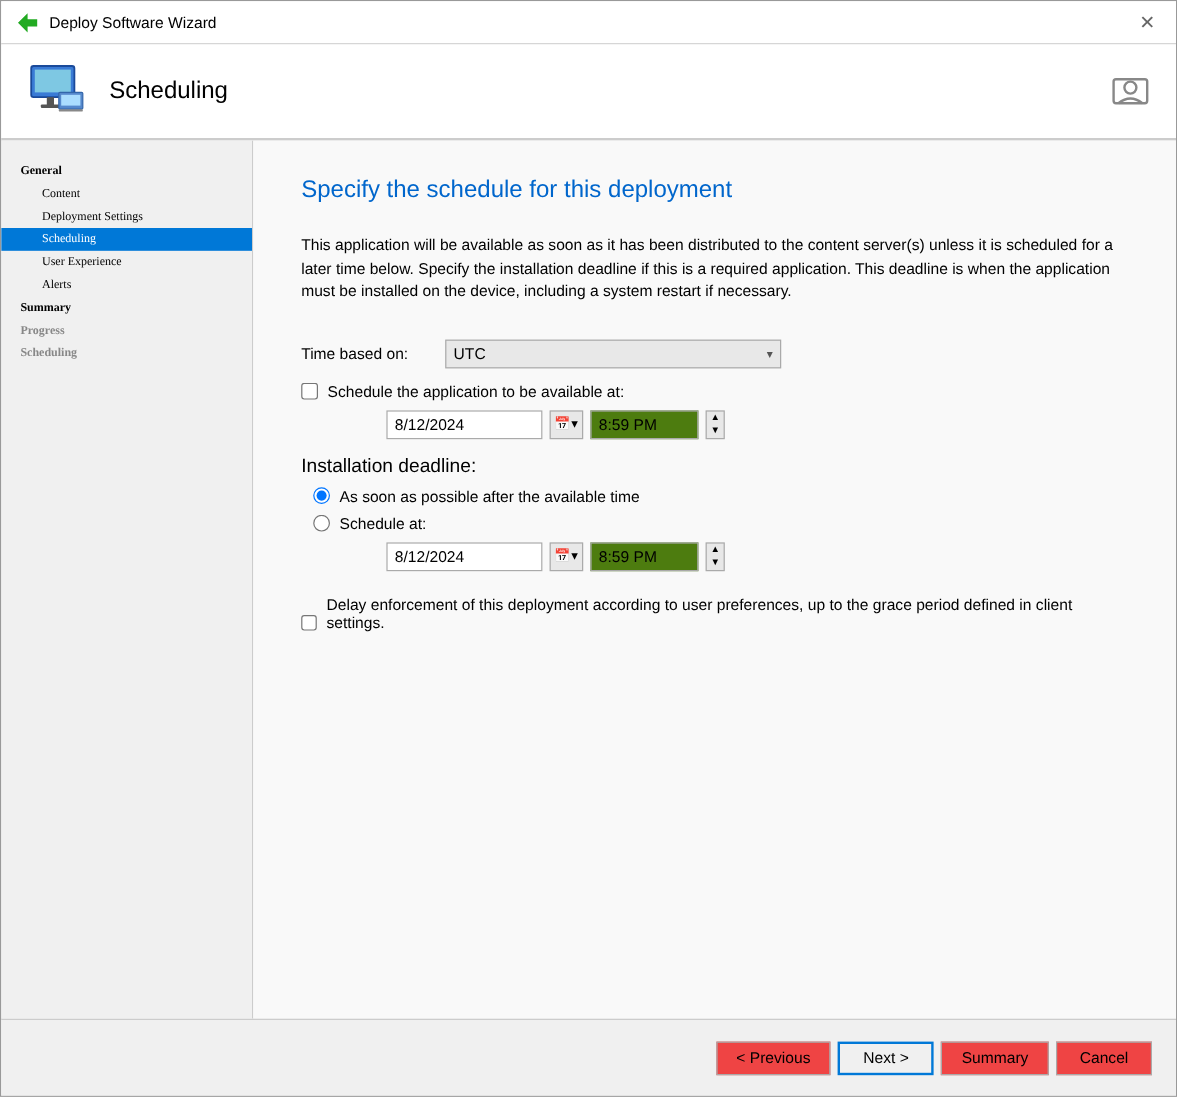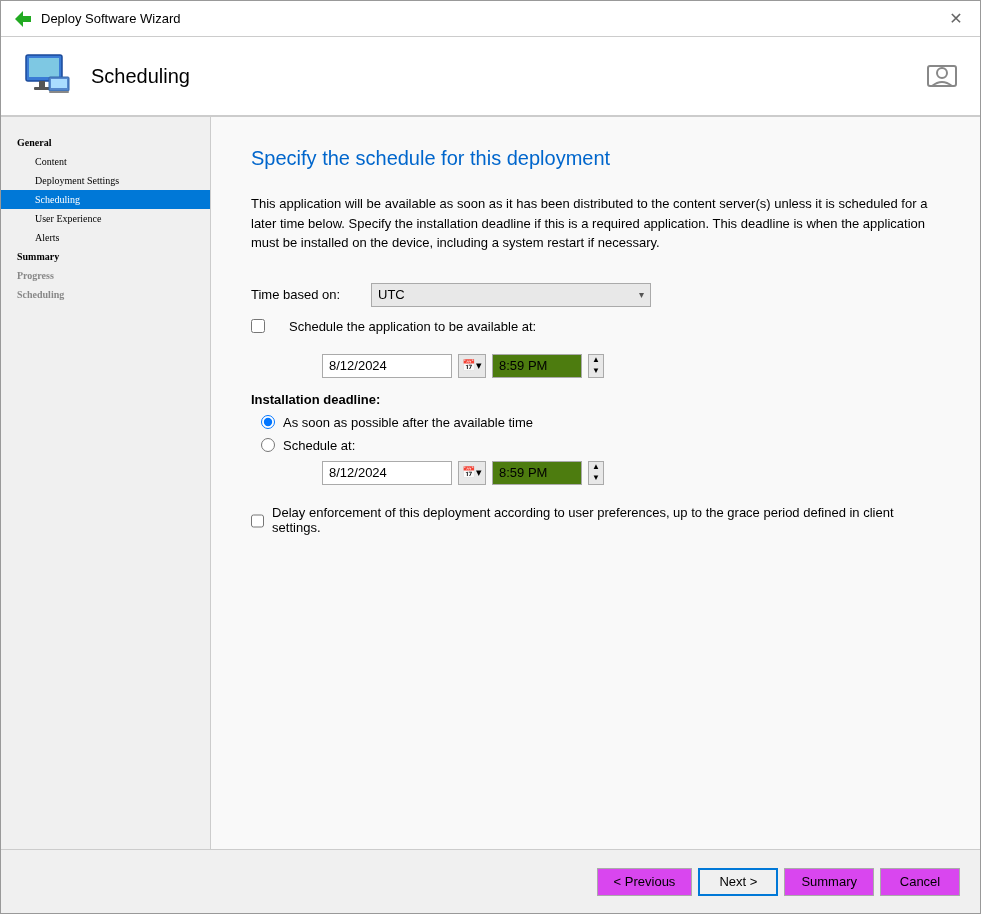--- a/index.html
+++ b/index.html
@@ -145,22 +145,22 @@
       font-size: 13px;
       display: flex;
       align-items: center;
       justify-content: space-between;
       cursor: pointer;
     }
     .dropdown-arrow { font-size: 10px; color: #555; }
     .checkbox-row {
       display: flex;
       align-items: center;
-      gap: 24px;
-      margin-bottom: 20px;
+      gap: 8px;
+      margin-bottom: 8px;
     }
     .checkbox-row input[type="checkbox"] {
       width: 14px;
       height: 14px;
     }
     .date-time-row {
       display: flex;
       align-items: center;
       gap: 6px;
       margin-left: 24px;
@@ -211,39 +211,39 @@
     }
     .spin-up, .spin-down {
       flex: 1;
       display: flex;
       align-items: center;
       justify-content: center;
       font-size: 8px;
       line-height: 1;
     }
     .section-label {
-      font-size: 13px;
-      font-weight: 700;
+      font-size: 16px;
+      font-weight: 400;
       color: #000;
       margin-bottom: 8px;
     }
     .radio-row {
       display: flex;
       align-items: center;
       gap: 8px;
       margin-bottom: 8px;
       margin-left: 10px;
     }
     .radio-row input[type="radio"] {
       width: 14px;
       height: 14px;
     }
     .grace-checkbox-row {
       display: flex;
-      align-items: center;
+      align-items: flex-end;
       gap: 8px;
       margin-top: 20px;
       max-width: 650px;
     }
     .grace-checkbox-row input[type="checkbox"] {
       width: 14px;
       height: 14px;
       margin-top: 2px;
     }
     .footer {
@@ -254,21 +254,21 @@
       justify-content: flex-end;
       gap: 6px;
       height: 64px;
       align-items: center;
     }
     .footer-btn {
       height: 28px;
       min-width: 80px;
       padding: 0 16px;
       border: 1px solid #aaa;
-      background: #d946ef;
+      background: #ef4444;
       font-size: 13px;
       cursor: pointer;
       font-family: inherit;
     }
     .footer-btn.primary {
       border: 2px solid #0078d7;
       background: #f0f0f0;
     }
   </style>
 </head>

